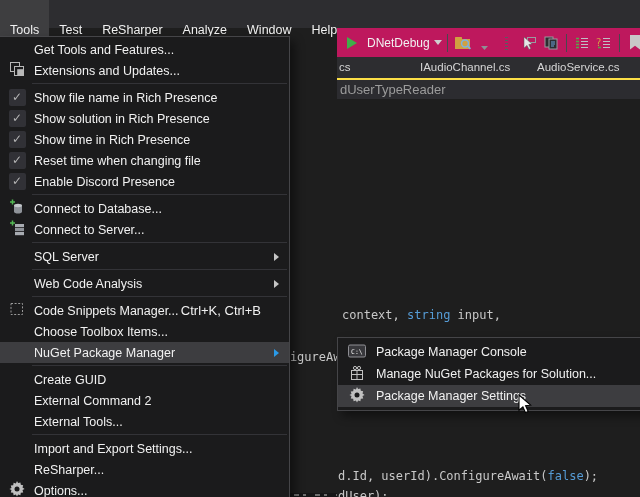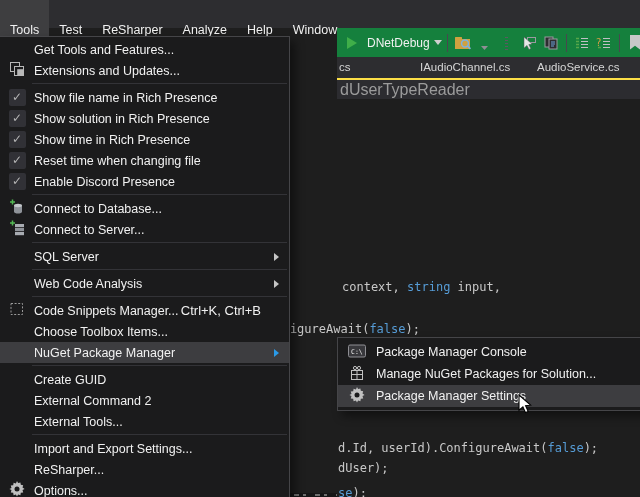--- a/index.html
+++ b/index.html
@@ -5,36 +5,36 @@
   html,body{margin:0;padding:0;}
   body{
     position:relative;width:640px;height:497px;overflow:hidden;
     background:#1e1e1e;font-family:"Liberation Sans",sans-serif;
   }
   
   .menubar{position:absolute;left:0;top:0;width:640px;height:28px;background:#2d2d30;display:flex;z-index:6;}
   .mb-item{height:28px;line-height:28px;padding:16px 10px;font-size:12.5px;color:#f1f1f1;white-space:nowrap;}
   .mb-item.active{background:#3e3e40;}
   
-  .toolbar{position:absolute;left:337px;top:28px;width:303px;height:29px;background:#15803d;display:flex;align-items:center;padding-left:4px;box-sizing:border-box;}
+  .toolbar{position:absolute;left:337px;top:28px;width:303px;height:29px;background:#be185d;display:flex;align-items:center;padding-left:4px;box-sizing:border-box;}
   .tb-sep{width:1px;height:18px;background:#48484e;margin:0 4px;flex:none;}
   .tb-icon{width:20px;height:20px;display:flex;align-items:center;justify-content:center;flex:none;margin:0 1px;position:relative;}
   .tb-caret{width:10px;height:20px;display:flex;align-items:center;justify-content:center;flex:none;}
   .run-config{color:#f1f1f1;font-size:12px;margin:0 3px 0 4px;white-space:nowrap;}
   .tb-dots{width:3px;height:14px;margin:0 4px;background:repeating-linear-gradient(0deg,#5a5a60 0 1px,transparent 1px 3px);flex:none;}
   
   .tabstrip{position:absolute;left:337px;top:57px;width:303px;height:21px;background:#2d2d30;border-bottom:2px solid #fde047;z-index:2;}
   .tab{position:absolute;top:0;height:21px;line-height:21px;font-size:11.5px;color:#d6d6d6;white-space:nowrap;}
   .tab.idx0{left:2px;}
   .tab.idx1{left:83px;}
   .tab.idx2{left:200px;}
   
-  .breadcrumb{position:absolute;left:337px;top:80px;width:303px;height:19px;background:#2c2c30;color:#9b9b9b;font-size:16px;line-height:19px;padding-left:3px;box-sizing:border-box;z-index:2;}
-  
-  .codeline{position:absolute;font-family:"DejaVu Sans Mono",monospace;font-size:12px;color:#c8c8c8;white-space:pre;z-index:1;}
+  .breadcrumb{position:absolute;left:337px;top:80px;width:303px;height:19px;background:#2c2c30;color:#9b9b9b;font-size:13px;line-height:19px;padding-left:3px;box-sizing:border-box;z-index:2;}
+  
+  .codeline{position:absolute;font-family:"DejaVu Sans Mono",monospace;font-size:12px;color:#c8c8c8;white-space:pre;z-index:1;margin-top:28px;}
   .codeline .kw{color:#569cd6;}
   .cl-0{left:342px;top:280px;}
   .cl-1{left:261px;top:322px;}
   .cl-2{left:338px;top:441px;}
   .cl-3{left:338px;top:461px;}
   .cl-4{left:338px;top:486px;}
   
   .dropdown{position:absolute;left:0;top:36px;width:290px;height:465px;background:#1b1b1c;border:1px solid #454548;border-left:none;box-sizing:border-box;z-index:10;box-shadow:5px 5px 9px rgba(0,0,0,.45);padding-top:2px;}
   .mi{height:21px;display:flex;align-items:center;font-size:12.5px;color:#f1f1f1;white-space:nowrap;}
   .mi.hl{background:#3d3d40;}
@@ -55,22 +55,22 @@
 </style>
 </head>
 <body>
 
 <div class="menubar">
 
 <span class="mb-item active">Tools</span>
     <span class="mb-item">Test</span>
     <span class="mb-item">ReSharper</span>
     <span class="mb-item">Analyze</span>
+    <span class="mb-item">Window</span>
     <span class="mb-item">Help</span>
-    <span class="mb-item">Window</span>
   </div>
 
 <div class="toolbar">
   <span class="tb-icon">
       <svg width="12" height="14" viewBox="0 0 12 14">
         <path d="M1 1l10 6-10 6z" fill="#3fae49"></path>
       </svg>
     </span>
   <span class="run-config">DNetDebug</span>
   <span class="tb-caret">

